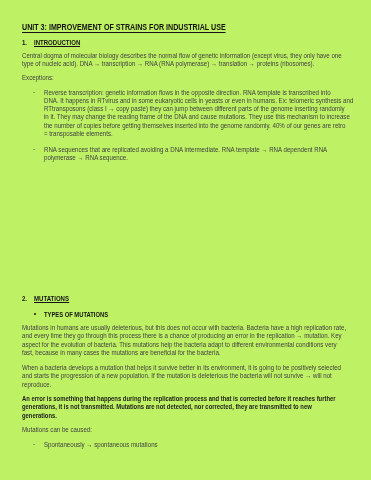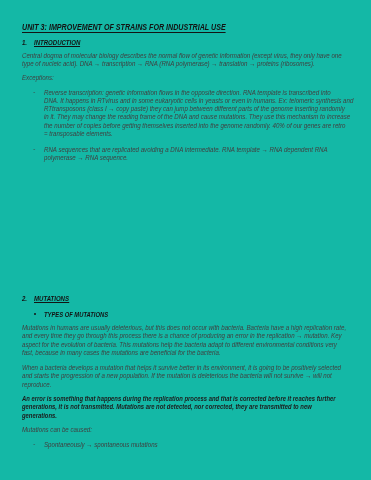--- a/index.html
+++ b/index.html
@@ -1,18 +1,18 @@
 <!DOCTYPE html>
 <html><head>
 <meta charset="utf-8">
 <style>
   html,body{margin:0;padding:0;}
   body{width:371px;height:480px;background:#ffffff;
        font-family:"Liberation Sans",sans-serif;overflow:hidden;}
-  .page{position:relative;width:371px;height:480px;overflow:hidden;background:#14b8a6;font-style:italic;}
+  .page{position:relative;width:371px;height:480px;overflow:hidden;background:#bef264;}
 
   
   .tb{position:absolute;transform-origin:left top;transform:scaleX(0.903);}
   .tb.bold{transform:scaleX(0.864);}
 
   .ln{margin:0;font-size:6.8px;line-height:8.18px;color:#404040;white-space:pre;}
   .bold .ln{font-weight:bold;color:#1c1c1c;}
 
   .title{font-size:8.2px;font-weight:bold;color:#131313;white-space:nowrap;
          border-bottom:0.85px solid #131313;display:inline-block;padding-bottom:0.2px;}

